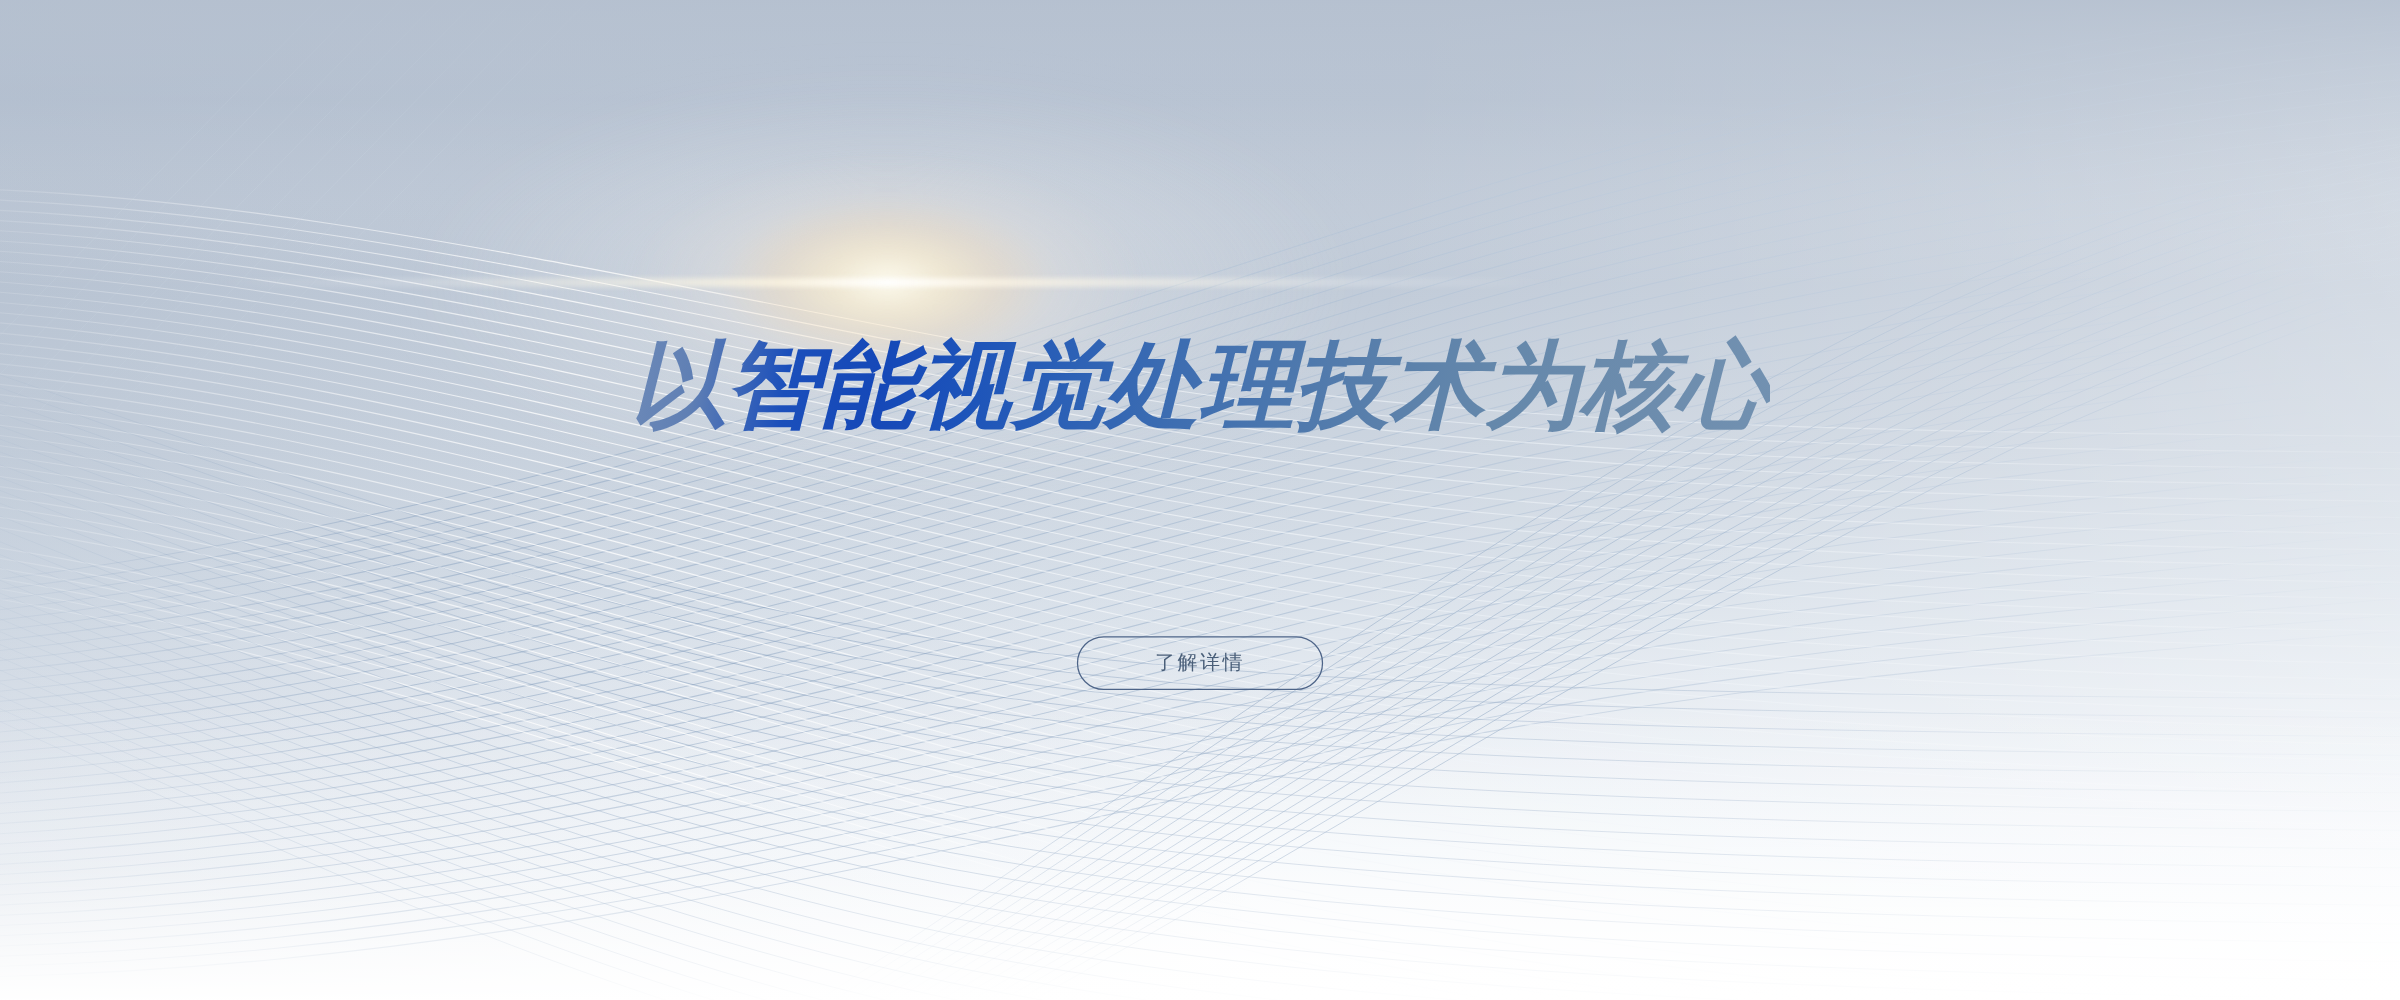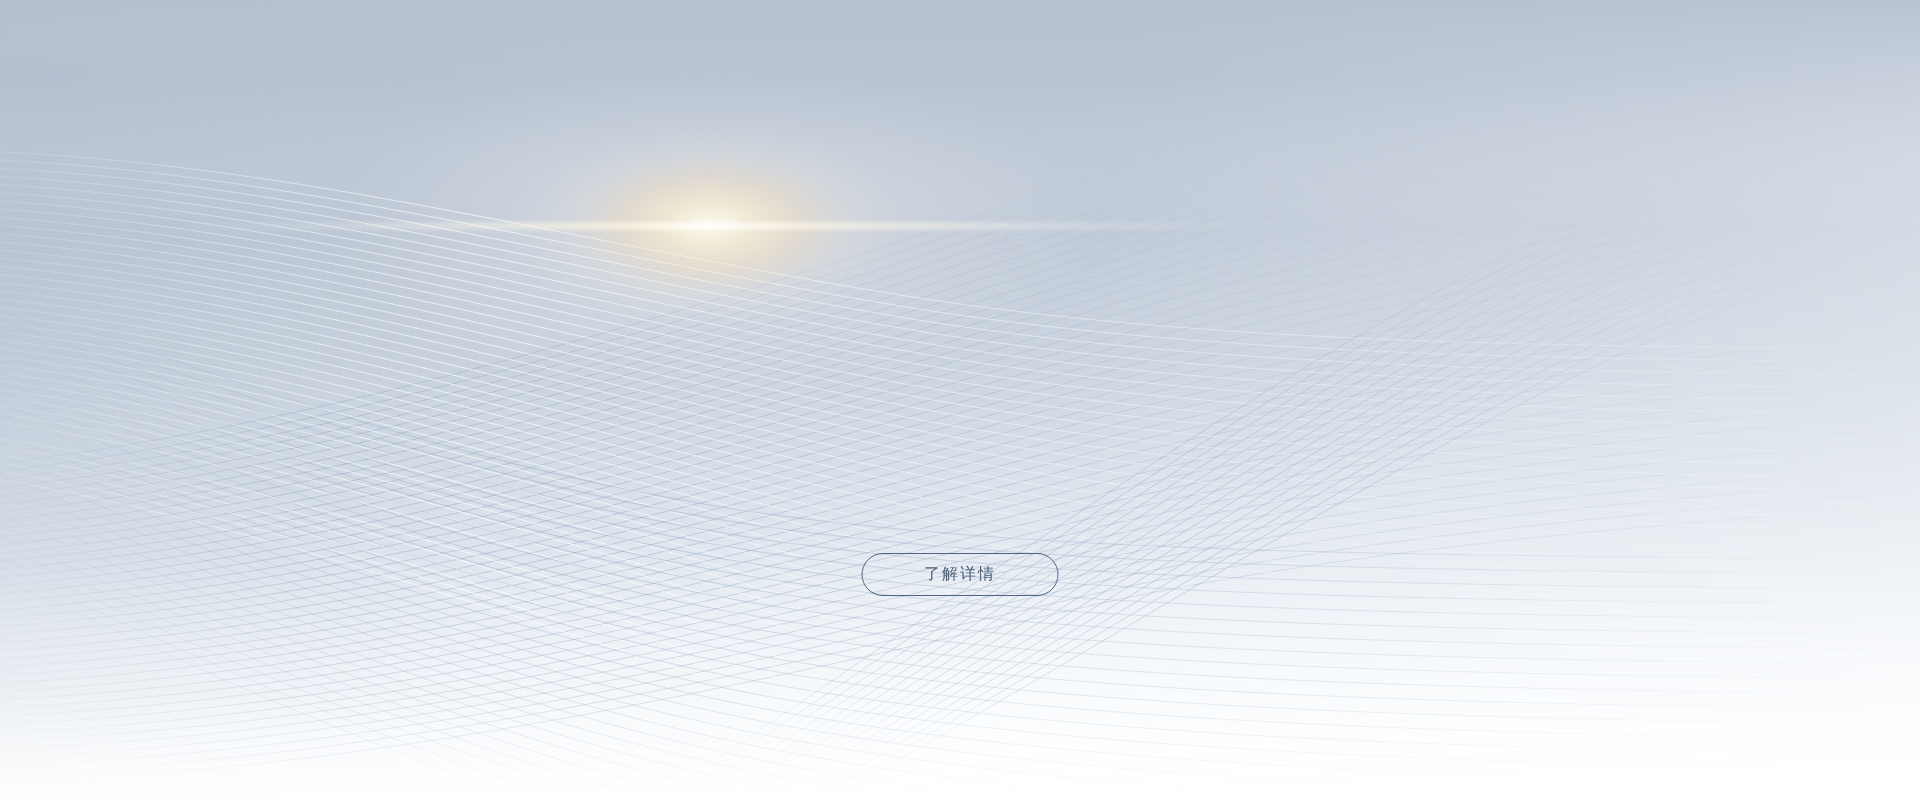--- a/index.html
+++ b/index.html
@@ -164,21 +164,20 @@
     background:transparent;
     display:flex;
     align-items:center;
     justify-content:center;
     font-family:"Liberation Sans","DejaVu Sans",sans-serif;
     font-size:16px;
     letter-spacing:2px;
     color:#4a5f79;
     cursor:pointer;
     pointer-events:auto;
-    margin-top:44px;
     -webkit-font-smoothing:antialiased;
   }
 </style>
 </head>
 <body>
 
 <div class="hero">
 
   <div class="hero-wash"></div>
 
@@ -371,18 +370,19 @@
     <rect x="0" y="0" width="1920" height="230" fill="url(#fadeTop)"></rect>
     <rect x="0" y="560" width="1920" height="240" fill="url(#fadeBottom)"></rect>
   </svg>
 
   <div class="flare-bloom"></div>
   <div class="flare-core"></div>
   <div class="flare-streak"></div>
 
   <div class="content">
 
+    <h1 class="headline">以智能视觉处理技术为核心</h1>
 
 
     <button class="cta-button">了解详情</button>
   </div>
 
 </div>
 
 </body></html>

